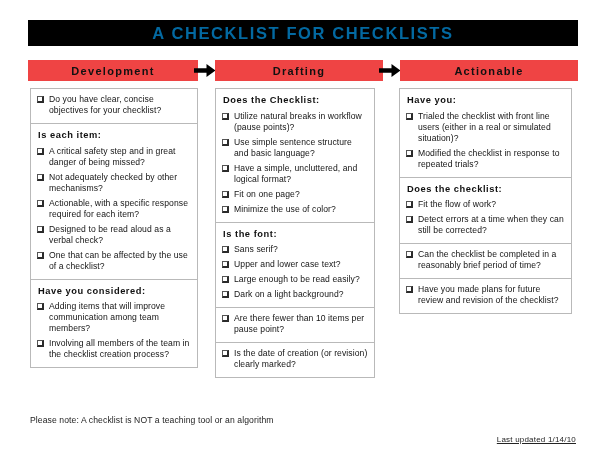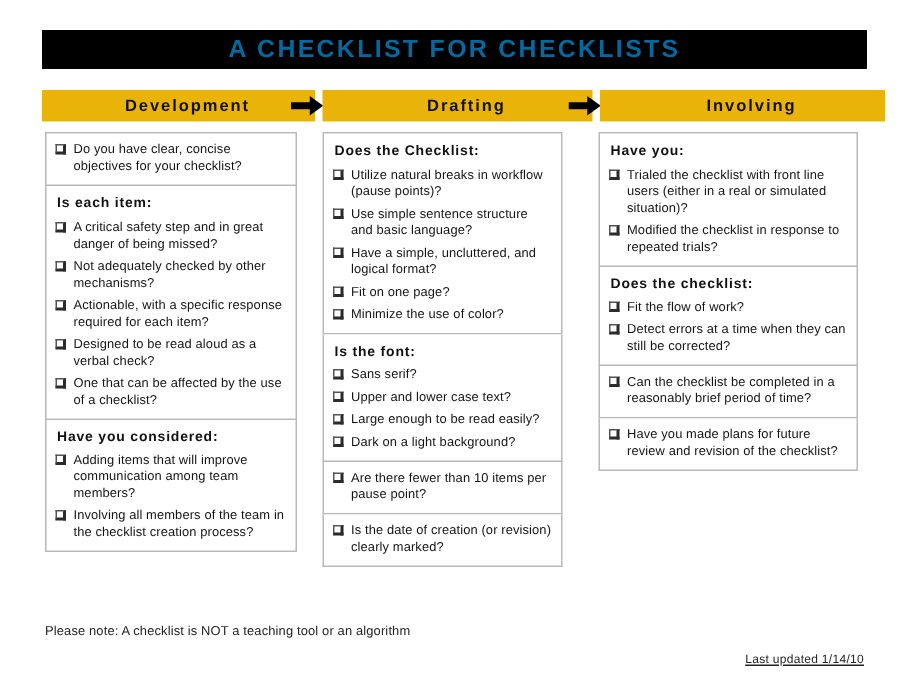--- a/index.html
+++ b/index.html
@@ -48,25 +48,24 @@
     position: absolute;
     left: 28px;
     top: 60px;
     width: 550px;
     height: 21px;
   }
   .phase-band {
     position: absolute;
     top: 0;
     height: 21px;
-    background: #eab308;
+    background: #ef4444;
     display: flex;
     align-items: center;
     justify-content: center;
-    padding-left: 12px;
   }
   .phase-band-text {
     font-size: 11px;
     font-weight: bold;
     letter-spacing: 1.3px;
     color: #111111;
     white-space: nowrap;
   }
   .phase-1 { left: 0px;   width: 170px; }
   .phase-2 { left: 187px; width: 168px; }
@@ -184,21 +183,21 @@
       <span class="phase-band-text">Drafting</span>
     </div>
 
     <div class="arrow arrow-2">
       <svg width="22" height="15" viewBox="0 0 22 15" aria-hidden="true">
         <path d="M0 5.2 H12.5 V1.0 L21.5 7.5 L12.5 14.0 V9.8 H0 Z" fill="#000000"></path>
       </svg>
     </div>
 
     <div class="phase-band phase-3">
-      <span class="phase-band-text">Involving</span>
+      <span class="phase-band-text">Actionable</span>
     </div>
   </div>
 
   <div class="col col-1">
       <div class="group">
         <div class="item">
           <span class="checkbox"></span>
           <span class="item-text">Do you have clear, concise objectives for your checklist?</span>
         </div>
       </div>

